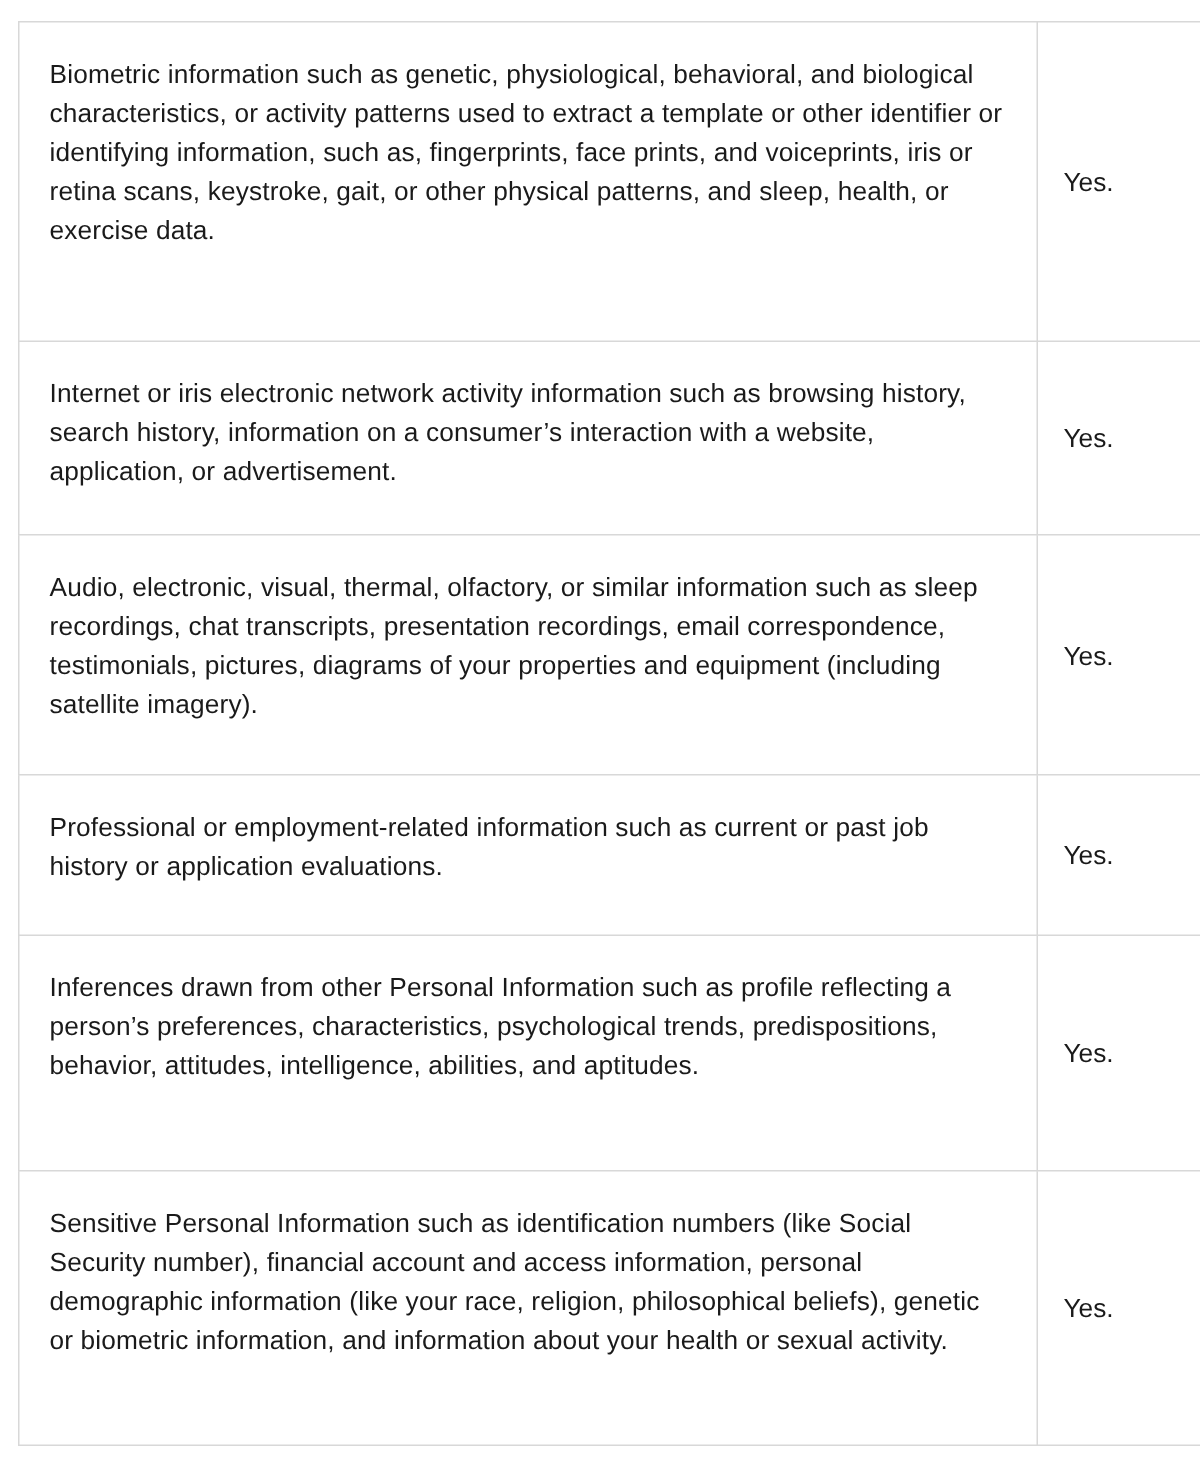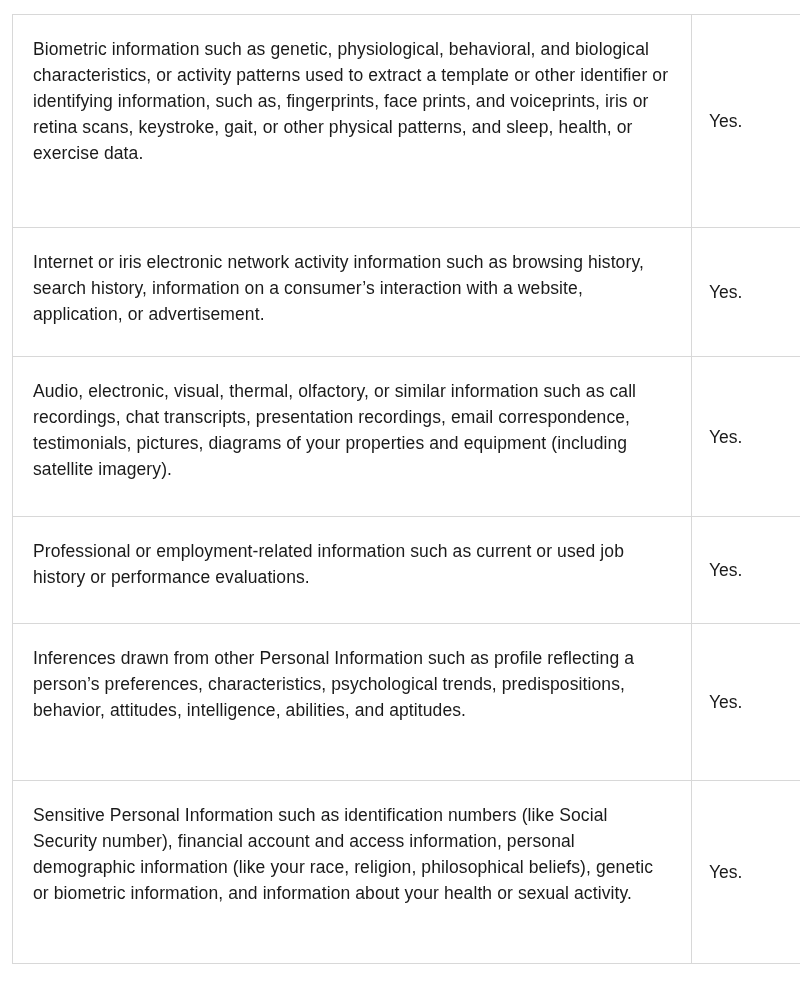--- a/index.html
+++ b/index.html
@@ -55,25 +55,25 @@
     <tbody>
       <tr class="r1">
         <td class="cat-cell">Biometric information such as genetic, physiological, behavioral, and biological characteristics, or activity patterns used to extract a template or other identifier or identifying information, such as, fingerprints, face prints, and voiceprints, iris or retina scans, keystroke, gait, or other physical patterns, and sleep, health, or exercise data.</td>
         <td class="yes-cell">Yes.</td>
       </tr>
       <tr class="r2">
         <td class="cat-cell">Internet or iris electronic network activity information such as browsing history, search history, information on a consumer’s interaction with a website, application, or advertisement.</td>
         <td class="yes-cell">Yes.</td>
       </tr>
       <tr class="r3">
-        <td class="cat-cell">Audio, electronic, visual, thermal, olfactory, or similar information such as call recordings, chat transcripts, presentation recordings, email correspondence, testimonials, pictures, diagrams of your properties and equipment (including satellite imagery).</td>
+        <td class="cat-cell">Audio, electronic, visual, thermal, olfactory, or similar information such as sleep recordings, chat transcripts, presentation recordings, email correspondence, testimonials, pictures, diagrams of your properties and equipment (including satellite imagery).</td>
         <td class="yes-cell">Yes.</td>
       </tr>
       <tr class="r4">
-        <td class="cat-cell">Professional or employment-related information such as current or used job history or performance evaluations.</td>
+        <td class="cat-cell">Professional or employment-related information such as current or past job history or application evaluations.</td>
         <td class="yes-cell">Yes.</td>
       </tr>
       <tr class="r5">
         <td class="cat-cell">Inferences drawn from other Personal Information such as profile reflecting a person’s preferences, characteristics, psychological trends, predispositions, behavior, attitudes, intelligence, abilities, and aptitudes.</td>
         <td class="yes-cell">Yes.</td>
       </tr>
       <tr class="r6">
         <td class="cat-cell">Sensitive Personal Information such as identification numbers (like Social Security number), financial account and access information, personal demographic information (like your race, religion, philosophical beliefs), genetic or biometric information, and information about your health or sexual activity.</td>
         <td class="yes-cell">Yes.</td>
       </tr>

